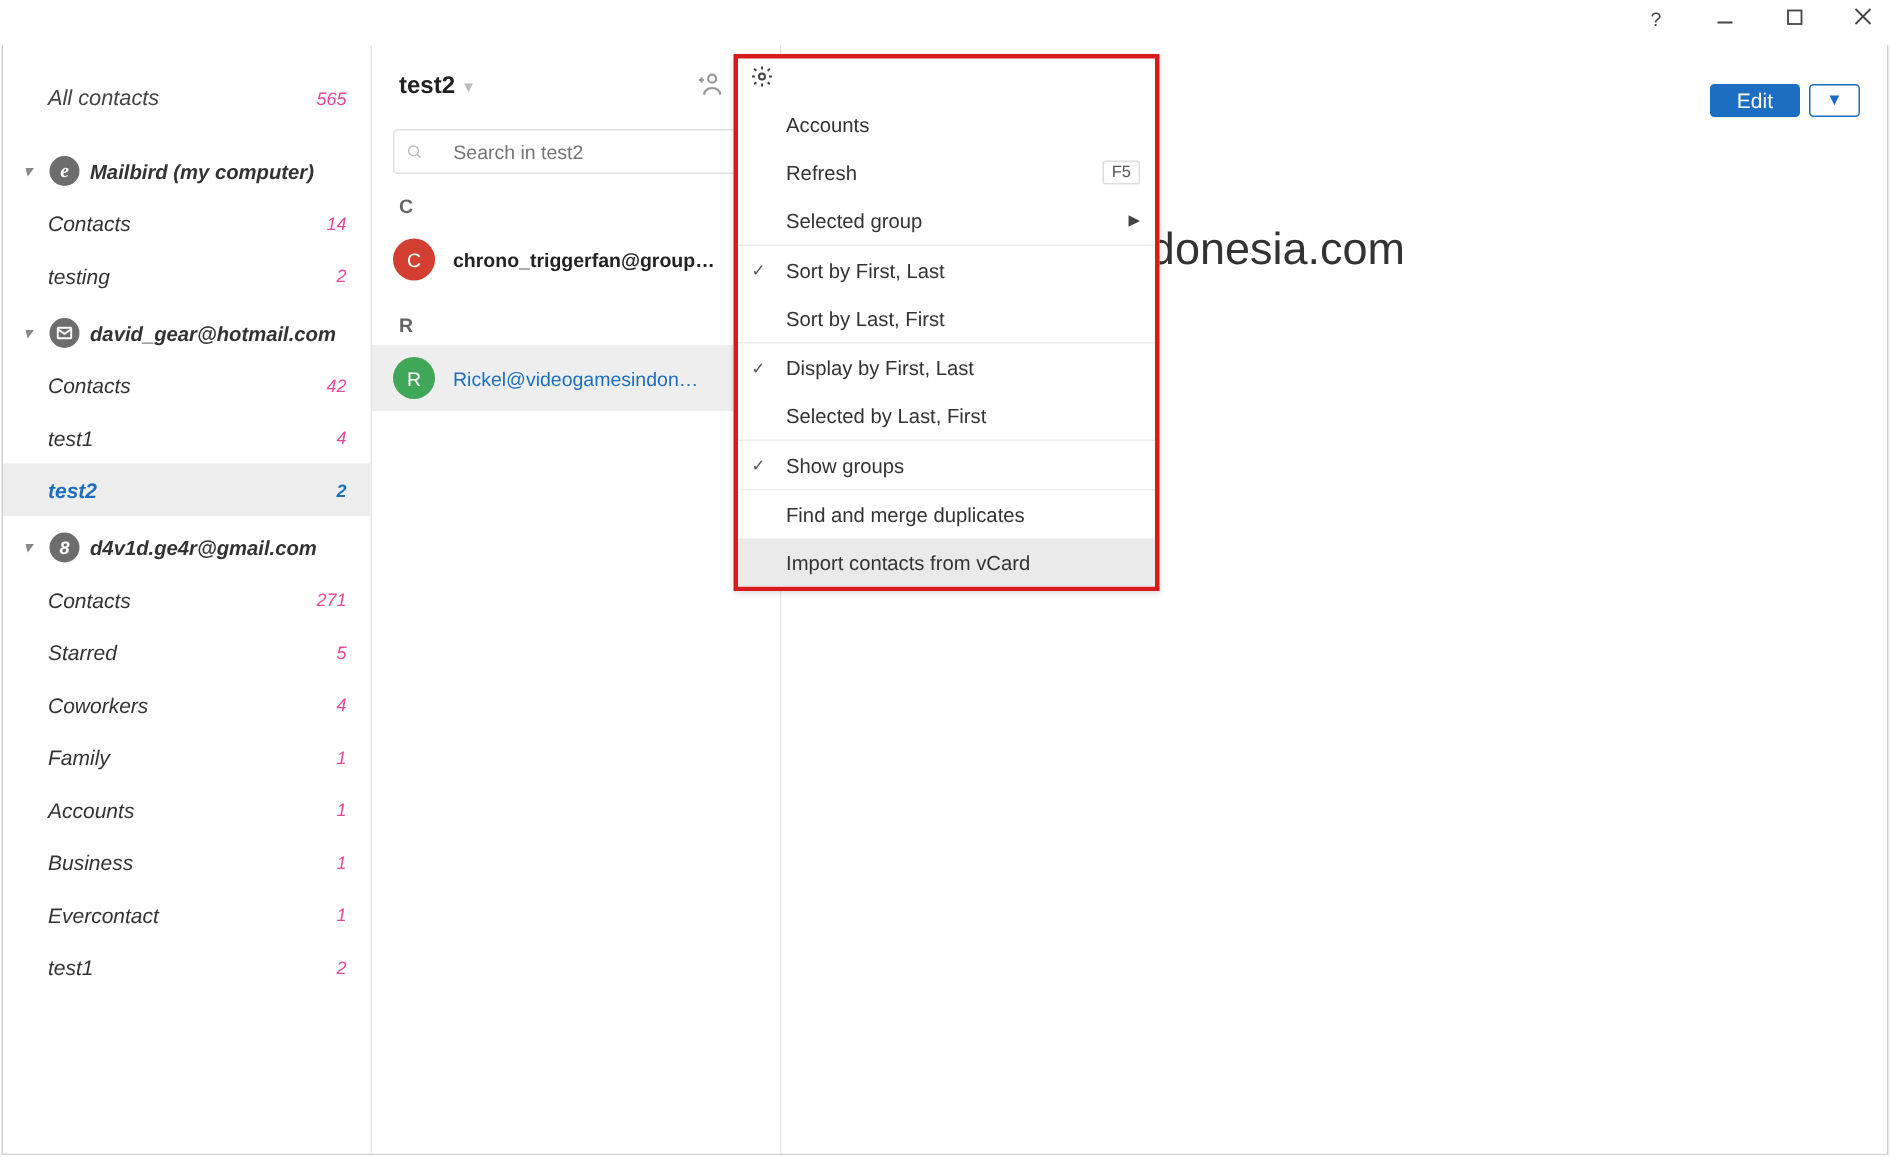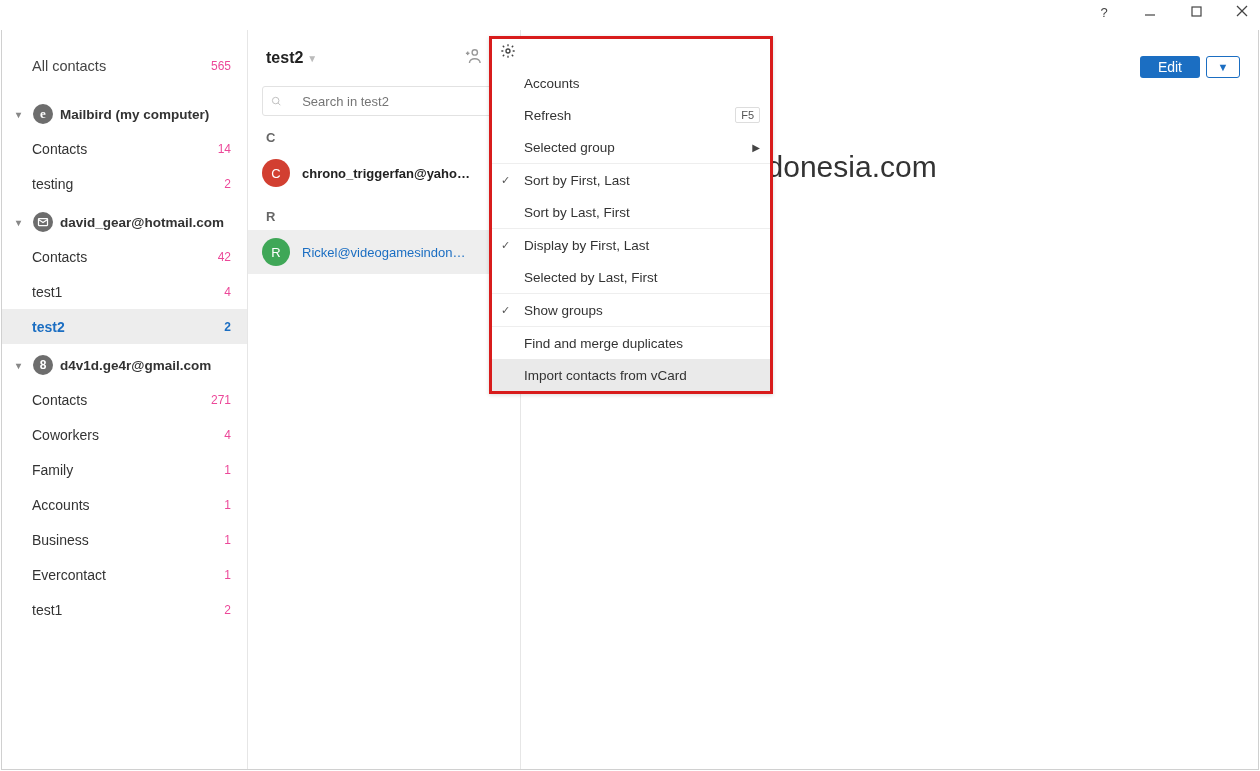--- a/index.html
+++ b/index.html
@@ -6,21 +6,21 @@
 html, body { width: 1260px; height: 771px; background: #fff; overflow: hidden; }
 
 
 .titlebar { height: 30px; display:flex; justify-content:flex-end; align-items:flex-start; padding-right:4px; gap:18px; color:#444; font-size:13px; }
 .titlebar .ctl { width:28px; text-align:center; cursor:pointer; line-height:26px; }
 .titlebar .ctl svg, .titlebar .ctl span { pointer-events:none; }
 
 .app { display:flex; width:1258px; height:740px; border:1px solid #d0d0d0; border-top:none; margin:0 1px; }
 
 
-.sidebar { width:246px; border-right:1px solid #e6e6e6; background:#fff; overflow:hidden; }
+.sidebar { width:246px; border-right:1px solid #e6e6e6; background:#fff; overflow:hidden;font-style:italic; }
 .side-row { display:flex; align-items:center; justify-content:space-between; height:35px; padding:0 16px 0 30px; font-size:14px; color:#333; cursor:pointer; }
 .side-row .cnt { color:#ec4899; font-size:12px; }
 .side-row.selected { background:#ededed; color:#1b6ec2; font-weight:600; }
 .side-row.selected .cnt { color:#1b6ec2; font-weight:600; }
 .side-all { padding-left:30px; font-size:14.5px; color:#444; margin-top:18px; margin-bottom:14px; }
 .acct-head { display:flex; align-items:center; gap:7px; height:34px; padding-left:14px; font-weight:600; color:#333; font-size:13.5px; margin-top:4px; }
 .acct-head .chev { color:#888; font-size:10px; width:10px; }
 .acct-head .badge { width:20px;height:20px;border-radius:50%;background:#6d6d6d;display:inline-flex;align-items:center;justify-content:center; }
 .acct-head .badge svg { stroke:#fff; }
 .acct-head .badge.mail { background:#6d6d6d; color:#fff; font-family:serif; font-weight:bold; font-size:13px; }
@@ -131,20 +131,24 @@
         <div class="acct-head">
           <span class="chev">▾</span>
           <span class="badge g8">8</span>
           <span>d4v1d.ge4r@gmail.com</span>
         </div>
         <div class="side-row">
           <span>Contacts</span>
           <span class="cnt">271</span>
         </div>
         <div class="side-row">
+          <span>Starred</span>
+          <span class="cnt">5</span>
+        </div>
+        <div class="side-row">
           <span>Coworkers</span>
           <span class="cnt">4</span>
         </div>
         <div class="side-row">
           <span>Family</span>
           <span class="cnt">1</span>
         </div>
         <div class="side-row">
           <span>Accounts</span>
           <span class="cnt">1</span>
@@ -191,21 +195,21 @@
       <svg width="13" height="13" viewBox="0 0 24 24" fill="none" stroke="#bbb" stroke-width="2">
           <circle cx="10" cy="10" r="7"></circle>
           <line x1="20" y1="20" x2="15" y2="15"></line>
         </svg>
       <input placeholder="Search in test2" style="">
     </div>
     <div id="contacts-list">
         <div class="sect-letter">C</div>
         <div class="contact-row bold">
           <div class="avatar red">C</div>
-          <div class="nm">chrono_triggerfan@yaho…</div>
+          <div class="nm">chrono_triggerfan@group…</div>
         </div>
         <div class="sect-letter">R</div>
         <div class="contact-row selected">
           <div class="avatar green">R</div>
           <div class="nm">Rickel@videogamesindon…</div>
         </div>
       </div>
   </div>
 
   <div class="detail">

